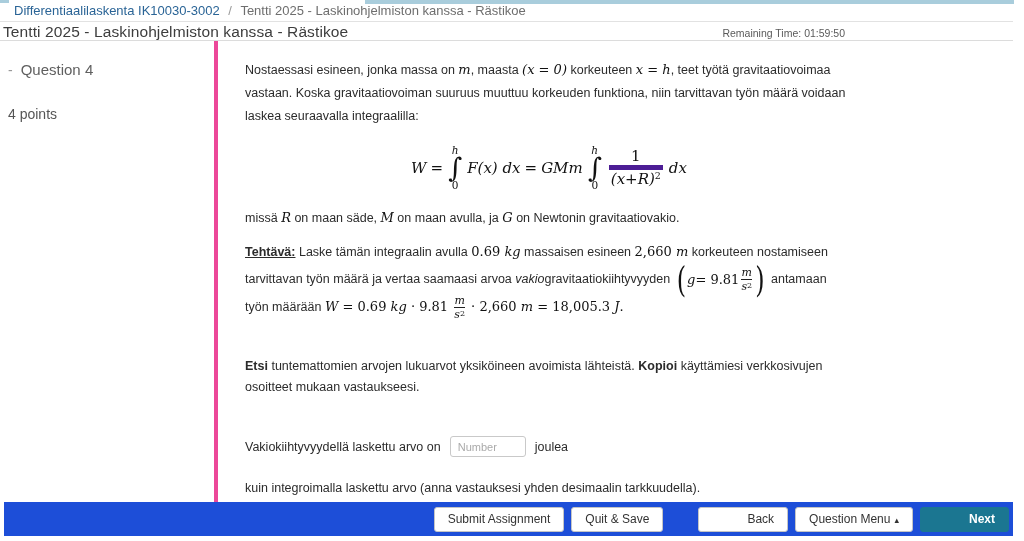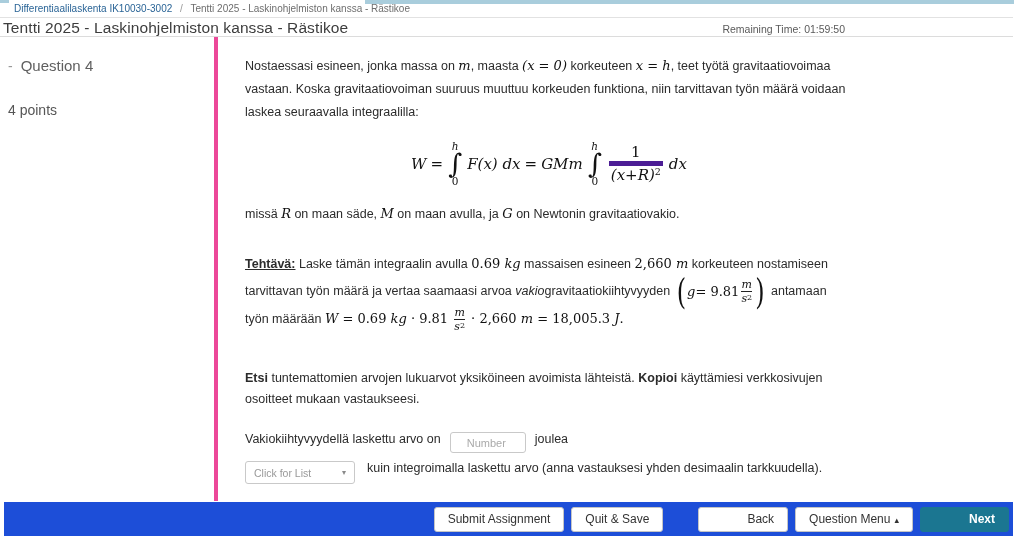--- a/index.html
+++ b/index.html
@@ -5,21 +5,21 @@
   * { margin: 0; padding: 0; box-sizing: border-box; }
   html, body { background: #fff; }
   body { font-family: "Liberation Sans", sans-serif; width: 1024px; height: 541px; overflow: hidden; }
   .app { position: relative; width: 1024px; height: 541px; background: #fff; }
 
   
   .top-strip-left  { position: absolute; top: 0; left: 0; width: 9px; height: 3px; background: #a9cddc; }
   .top-strip-right { position: absolute; top: 0; left: 365px; width: 649px; height: 4px; background: #a9cddc; }
 
   
-  .breadcrumb { margin-right: 11px; padding: 3px 0 3px 14px; font-size: 10px; border-bottom: 1px solid #e2e2e2; white-space: nowrap; }
+  .breadcrumb { margin-right: 11px; padding: 3px 0 3px 14px; font-size: 13px; border-bottom: 1px solid #e2e2e2; white-space: nowrap; }
   .crumb-link { color: #2a6496; text-decoration: none; cursor: pointer; }
   .crumb-sep { color: #9a9a9a; margin: 0 5px; }
   .crumb-cur { color: #6e6e6e; }
 
   
   .titlebar { position: relative; margin-right: 11px; border-bottom: 1px solid #dcdcdc; padding: 1px 0 2px 3px; height: 19px; }
   .page-title { font-size: 15.5px; color: #3d3d3d; letter-spacing: 0.1px; }
   .remaining { position: absolute; right: 168px; top: 5px; font-size: 10.5px; color: #5a5a5a; }
 
   
@@ -51,28 +51,28 @@
   
   .ifrac { display: inline-flex; flex-direction: column; align-items: center; line-height: 1.05;
            font-family: "DejaVu Serif", serif; font-size: 11px; color: #111; vertical-align: middle; margin: 0 2px; }
   .ifrac .d { border-top: 1px solid #222; padding-top: 1px; }
   .ifrac sup { font-size: 8px; vertical-align: 2px; }
   .g-group { display: inline-flex; align-items: center; vertical-align: middle; margin: 0 2px; }
   .bigp { font-family: "DejaVu Serif", serif; font-size: 24px; font-weight: 400; color: #111;
           display: inline-block; transform: scaleY(1.45); line-height: 1; padding: 0 1px; }
 
   .p2 { margin-top: 14px; }
-  .p3 { margin-top: 24px; line-height: 27px; }
+  .p3 { margin-top: 8px; line-height: 27px; }
   .p4 { margin-top: 35px; line-height: 21px; }
 
   
-  .ans-row { display: flex; margin-top: 8px; }
+  .ans-row { display: flex; align-items: center; margin-top: 8px; }
   .ans-row.first { margin-top: 22px; }
-  .num-input { width: 76px; height: 21px; border: 1px solid #c9c9c9; border-radius: 3px; margin: 0 9px;
-               padding: 0 16px; font-size: 11px; font-family: "Liberation Sans", sans-serif; color: #444; }
+  .num-input { width: 76px; height: 21px; border: 1px solid #c9c9c9; border-radius: 3px; margin: 16px 9px;
+               padding: 0 7px; font-size: 11px; font-family: "Liberation Sans", sans-serif; color: #444; }
   .num-input::placeholder { color: #aaa; }
   .dropdown { width: 110px; height: 23px; border: 1px solid #c9c9c9; border-radius: 3px; background: #fff;
               display: inline-flex; align-items: center; justify-content: space-between; padding: 0 8px;
               font-size: 10.5px; color: #999; cursor: pointer; margin-right: 12px; }
   .dd-caret { color: #8a8a8a; font-size: 8px; }
 
   
   .footer { position: absolute; left: 4px; right: 11px; top: 502px; height: 34px; background: #1d4ed8;
             display: flex; align-items: center; justify-content: flex-end; padding-right: 4px; }
   .btn { background: #fff; border: 1px solid #c5c5c5; border-radius: 3px; height: 25px; padding: 0 13px;
@@ -157,24 +157,20 @@
 
       <p class="para p4"><b>Etsi</b><span> tuntemattomien arvojen lukuarvot yksiköineen avoimista lähteistä. </span><b>Kopioi</b><span> käyttämiesi verkkosivujen osoitteet mukaan vastaukseesi.</span></p>
 
       <div class="ans-row first">
         <span>Vakiokiihtyvyydellä laskettu arvo on</span>
         <input class="num-input" type="text" placeholder="Number" style="">
         <span>joulea</span>
       </div>
 
       <div class="ans-row">
-        <span class="dropdown">
-          <span>Click for List</span>
-          <span class="dd-caret">▾</span>
-        </span>
         <span>kuin integroimalla laskettu arvo (anna vastauksesi yhden desimaalin tarkkuudella).</span>
       </div>
 
     </div>
   </div>
 
   <div class="footer">
     <button class="btn">Submit Assignment</button>
     <button class="btn">Quit &amp; Save</button>
     <button class="btn back">Back</button>

